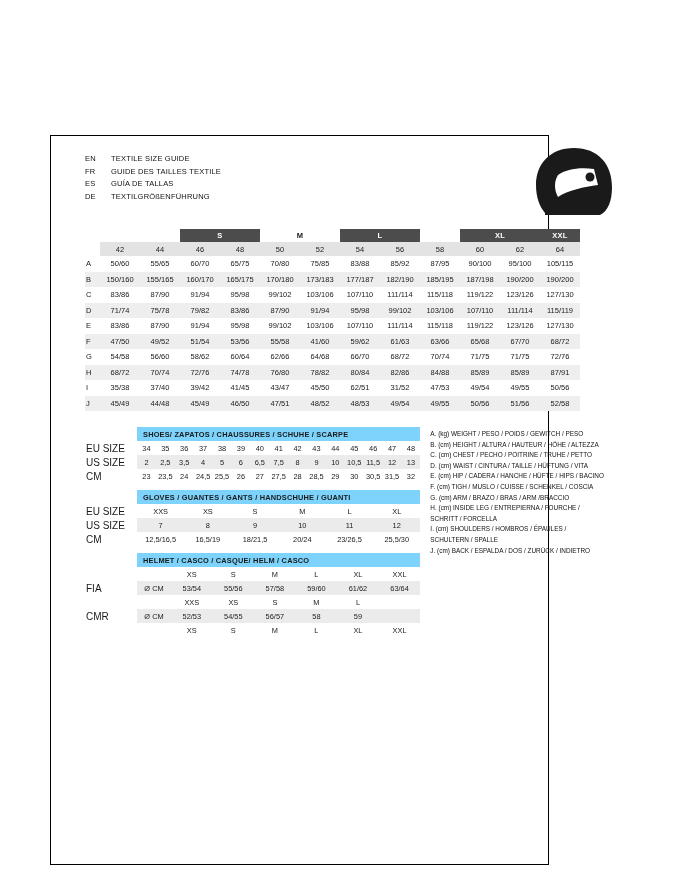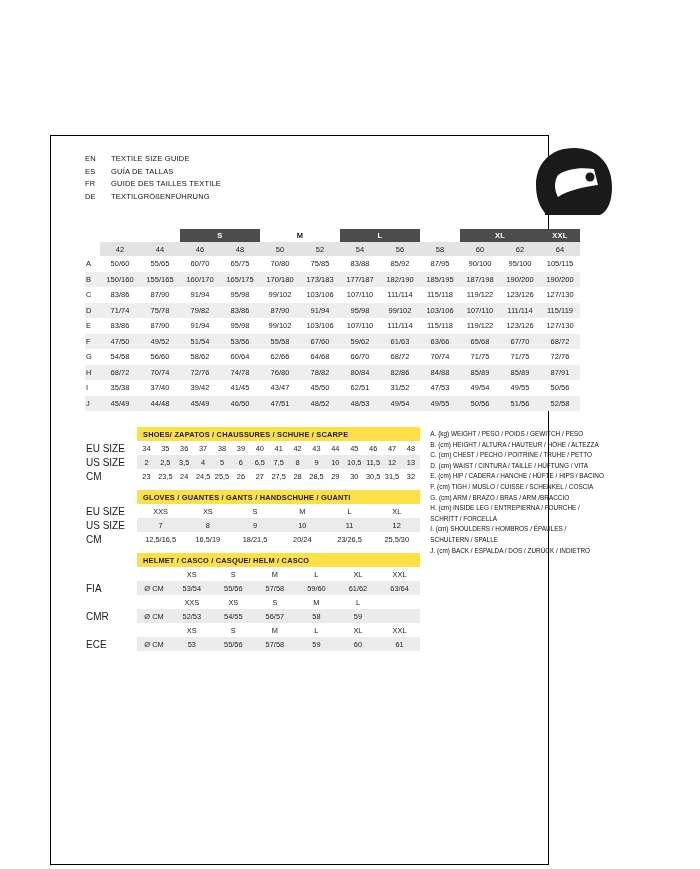--- a/index.html
+++ b/index.html
@@ -109,21 +109,21 @@
   .lower-right {
     width: 190px;
     font-size: 6.4px;
     line-height: 10.6px;
     padding-top: 2px;
     color: #111;
   }
   .legend-line { white-space: nowrap; }
 
   .sec-title {
-    background: #fde047;
+    background: #7dd3fc;
     font-size: 7.4px;
     font-weight: bold;
     letter-spacing: .2px;
     padding: 2.5px 0 2.5px 6px;
     margin-left: 52px;
     margin-bottom: 0;
   }
   .subtable {
     font-size: 7.4px;
     table-layout: fixed;
@@ -151,26 +151,26 @@
 
 <div class="page">
   <div class="inner">
 
     <div class="lang-block">
       <div class="lang-row">
         <span class="lang-code">EN</span>
         <span class="lang-text">TEXTILE SIZE GUIDE</span>
       </div>
       <div class="lang-row">
+        <span class="lang-code">FR</span>
+        <span class="lang-text">GUIDE DES TAILLES TEXTILE</span>
+      </div>
+      <div class="lang-row">
         <span class="lang-code">ES</span>
         <span class="lang-text">GUÍA DE TALLAS</span>
-      </div>
-      <div class="lang-row">
-        <span class="lang-code">FR</span>
-        <span class="lang-text">GUIDE DES TAILLES TEXTILE</span>
       </div>
       <div class="lang-row">
         <span class="lang-code">DE</span>
         <span class="lang-text">TEXTILGRÖßENFÜHRUNG</span>
       </div>
 
       <div class="helmet-wrap">
         <svg width="92" height="74" viewBox="0 0 92 74" xmlns="http://www.w3.org/2000/svg">
           <path d="M46 3 C22 3 8 19 8 40 C8 53 12 62 17 68 L17 70 L72 70 C80 66 84 56 84 42 C84 19 70 3 46 3 Z" fill="#1a1a1a"></path>
           <path d="M30 30 C38 24 52 22 66 24 L70 40 C56 42 40 45 30 52 C26 45 26 36 30 30 Z" fill="#ffffff"></path>
@@ -287,21 +287,21 @@
           <td>123/126</td>
           <td>127/130</td>
         </tr>
         <tr class="zebra-b">
           <td class="rowlabel">F</td>
           <td>47/50</td>
           <td>49/52</td>
           <td>51/54</td>
           <td>53/56</td>
           <td>55/58</td>
-          <td>67/60</td>
+          <td>41/60</td>
           <td>59/62</td>
           <td>61/63</td>
           <td>63/66</td>
           <td>65/68</td>
           <td>67/70</td>
           <td>68/72</td>
         </tr>
         <tr class="zebra-a">
           <td class="rowlabel">G</td>
           <td>54/58</td>
@@ -524,30 +524,20 @@
             <tr class="plain">
               <td class="lbl"></td>
               <td></td>
               <td>XS</td>
               <td>S</td>
               <td>M</td>
               <td>L</td>
               <td>XL</td>
               <td>XXL</td>
             </tr>
-            <tr class="shade">
-              <td class="lbl">ECE</td>
-              <td>Ø CM</td>
-              <td>53</td>
-              <td>55/56</td>
-              <td>57/58</td>
-              <td>59</td>
-              <td>60</td>
-              <td>61</td>
-            </tr>
           </tbody>
         </table>
       </div>
 
       <div class="lower-right">
         <div class="legend-line">A. (kg) WEIGHT / PESO / POIDS / GEWITCH / PESO</div>
         <div class="legend-line">B. (cm) HEIGHT / ALTURA / HAUTEUR / HÖHE / ALTEZZA</div>
         <div class="legend-line">C. (cm) CHEST / PECHO / POITRINE / TRUHE / PETTO</div>
         <div class="legend-line">D. (cm) WAIST / CINTURA / TAILLE / HÜFTUNG / VITA</div>
         <div class="legend-line">E. (cm) HIP / CADERA / HANCHE / HÜFTE / HIPS / BACINO</div>

